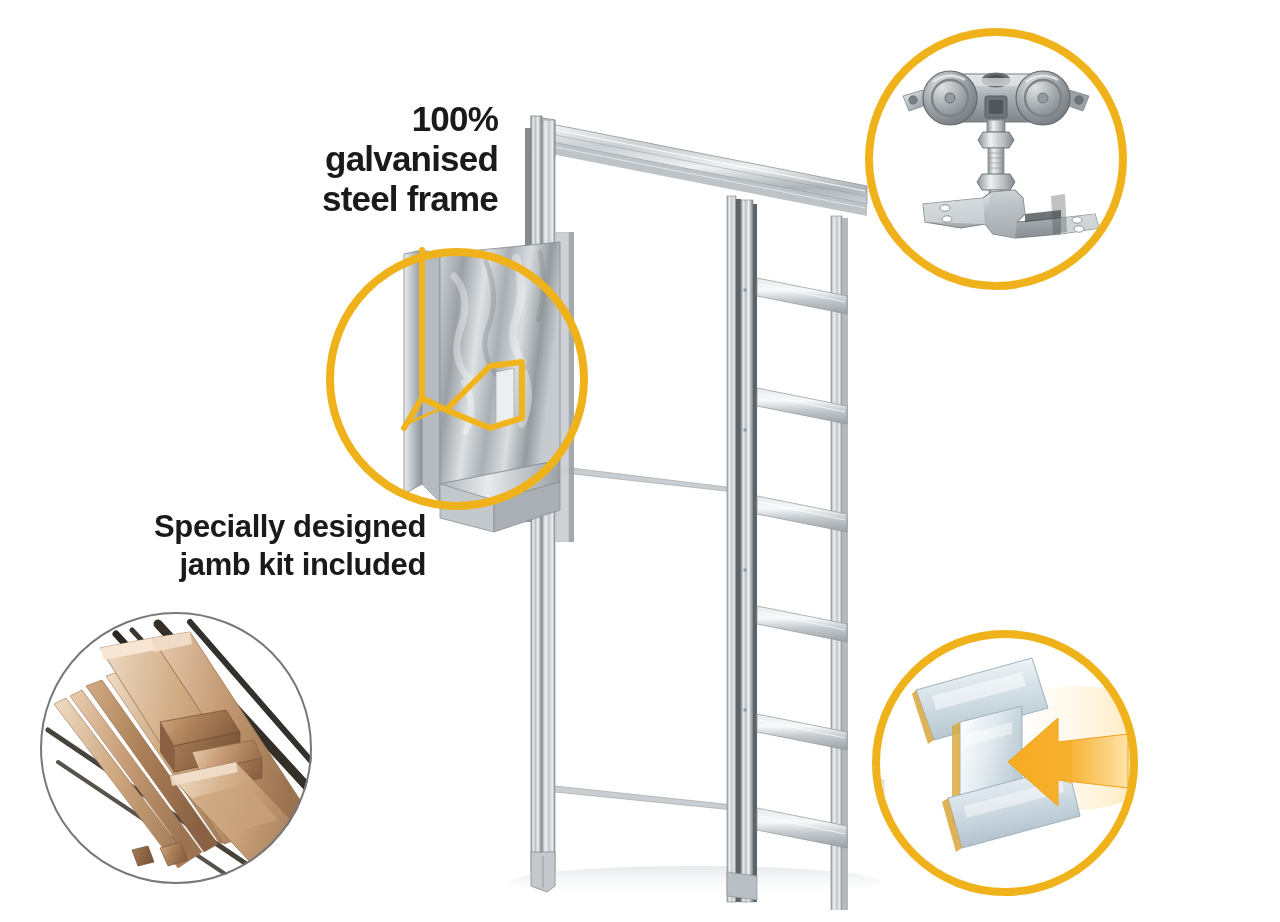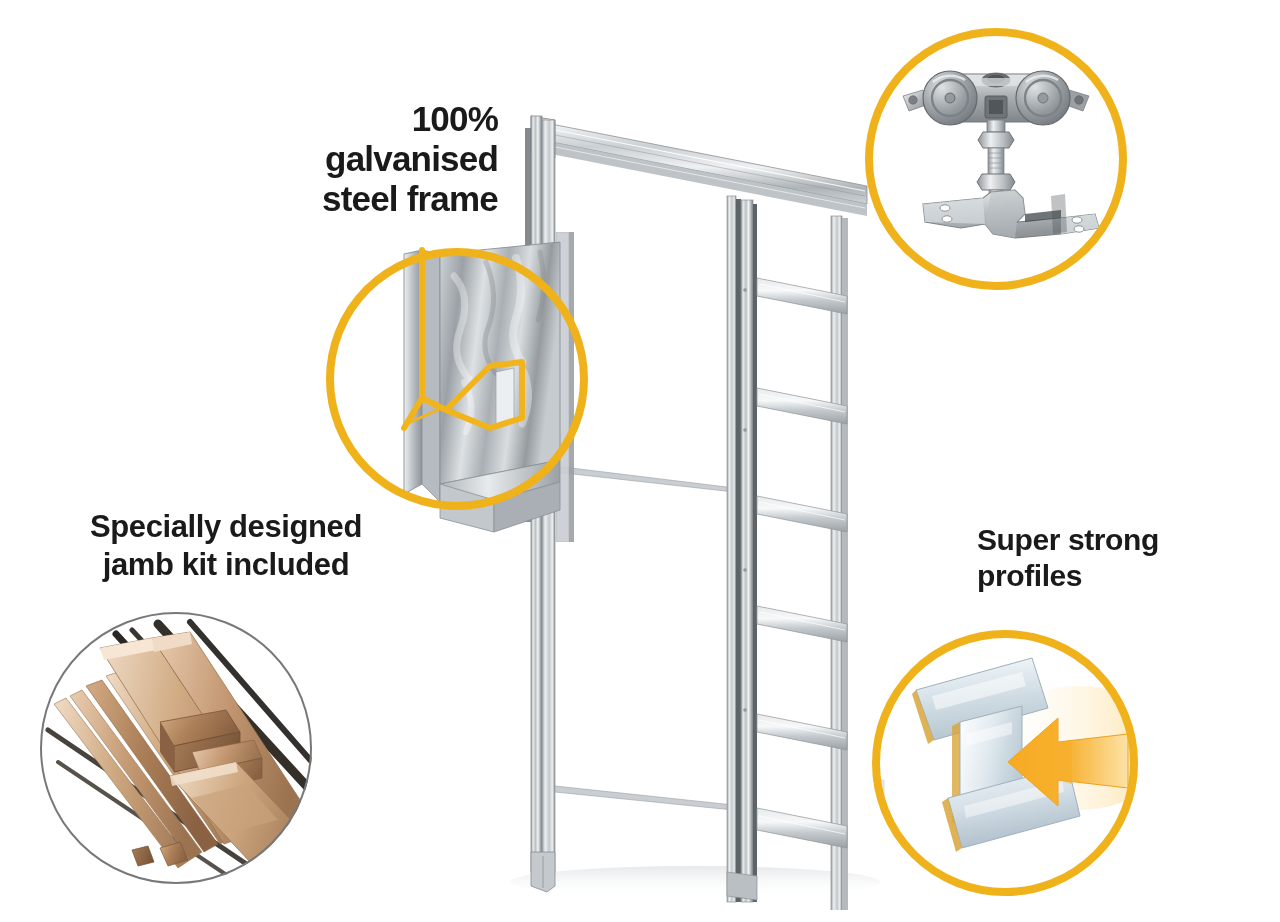--- a/index.html
+++ b/index.html
@@ -40,21 +40,21 @@
   }
   #label-profiles{
     left:977px;top:522px;width:250px;
     text-align:left;
     font-size:30px;
     line-height:1.2;
     letter-spacing:-0.4px;
   }
   #label-jamb{
     left:26px;top:508px;width:400px;
-    text-align:center;
+    text-align:right;
     font-size:31px;
     line-height:1.22;
     letter-spacing:-0.4px;
   }
 
   
   .callout{position:absolute;border-radius:50%;}
   .callout .clipwrap{position:absolute;inset:0;border-radius:50%;overflow:hidden;}
   .ring{position:absolute;inset:0;border-radius:50%;pointer-events:none;}
 
@@ -192,22 +192,20 @@
     <g>
       <polygon points="232,772 262,776 262,800 232,796" fill="#b9bfc3" stroke="#8b9195" stroke-width="0.7"></polygon>
     </g>
   </svg>
 
   <div class="label" id="label-galvanised">100%
 galvanised
 steel frame</div>
 
 
-  <div class="label" id="label-profiles">Super strong
-profiles</div>
 
   <div class="label" id="label-jamb">Specially designed
 jamb kit included</div>
 
   <div class="callout" id="callout-runners">
     <div class="clipwrap">
       <svg viewBox="0 0 262 262" width="262" height="262" xmlns="http://www.w3.org/2000/svg" class="nosel">
         <defs>
           <linearGradient id="mgA" x1="0" y1="0" x2="0" y2="1">
             <stop offset="0" stop-color="#e7e9ea"></stop>

